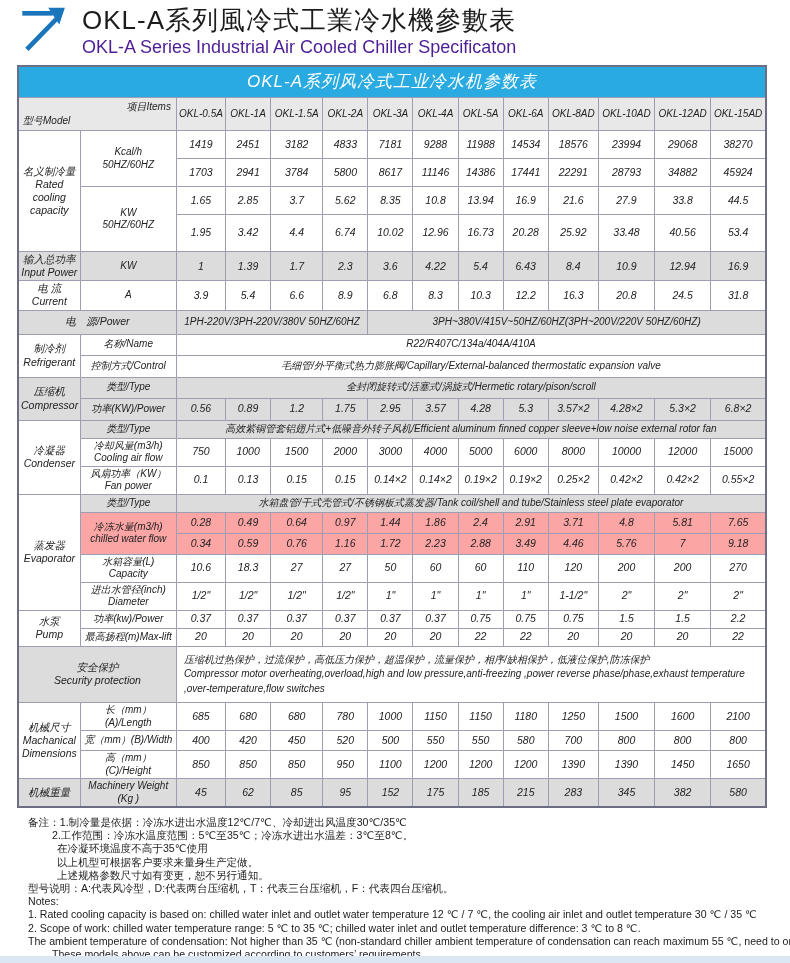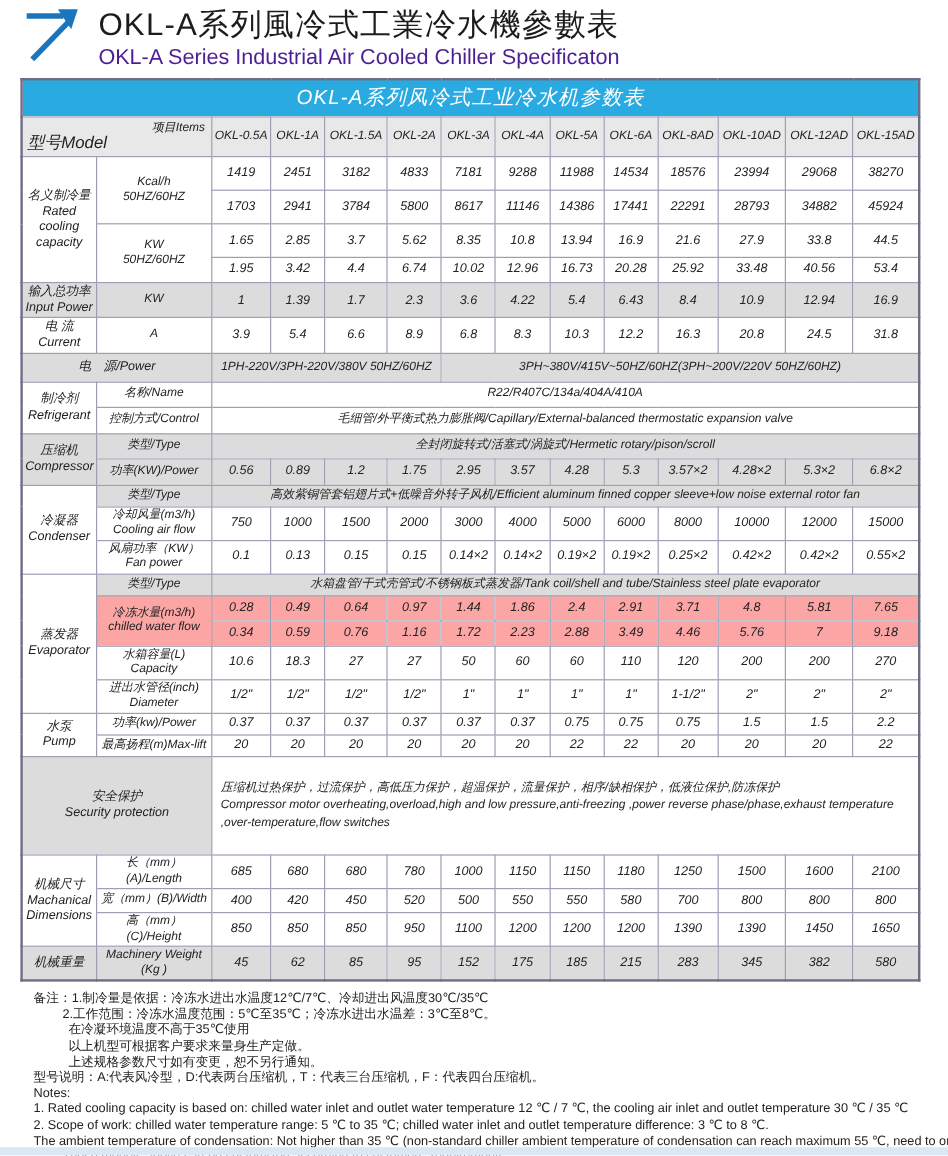--- a/index.html
+++ b/index.html
@@ -15,29 +15,29 @@
   .t-en{font-size:18px;font-weight:400;line-height:22px;margin:1px 0 0 0;color:#4c1d95;}
   
   table{border-collapse:collapse;table-layout:fixed;width:750px;margin:4px 0 0 17px;border:2px solid #6d6d85;font-style:italic;}
   td{border:1px solid #9d9db3;text-align:center;vertical-align:middle;
      font-size:10.5px;color:#222;padding:1px 2px;overflow:hidden;white-space:pre-line;line-height:1.25;}
   .tbar{background:#29abe2;color:#ffffff;font-size:17px;letter-spacing:1px;height:28px;white-space:nowrap;}
   .hrow td{background:#e8e8e8;font-size:10px;height:30px;white-space:nowrap;}
   .corner{position:relative;background-color:#e8e8e8;
     background-image:linear-gradient(to bottom right,transparent calc(50% - 0.6px),#9d9db3 calc(50% - 0.6px),#9d9db3 calc(50% + 0.6px),transparent calc(50% + 0.6px));}
   .c-items{position:absolute;top:3px;right:5px;font-size:10px;}
-  .c-model{position:absolute;bottom:3px;left:4px;font-size:14px;}
+  .c-model{position:absolute;bottom:3px;left:4px;font-size:10px;}
   .bg-w{background:#ffffff;}
   .bg-g{background:#dcdcdc;}
   .bg-lg{background:#fca5a5;}
   .lab{font-size:10.5px;}
   .lab2{font-size:10px;}
   .val{font-size:10.5px;}
   .txt{font-size:10px;white-space:nowrap;}
-  .txtl{text-align:left;font-size:10px;padding:19px 7px;line-height:1.45;}
+  .txtl{text-align:left;font-size:10px;padding:6px 7px;line-height:1.45;}
   
   #notes{margin:8px 0 0 28px;font-size:10.6px;line-height:13.2px;color:#222;}
   .note{white-space:nowrap;}
   .i1{padding-left:24px;}
   .i2{padding-left:29px;}
   
   .foot{position:absolute;left:0;bottom:0;width:790px;height:7px;background:#dbe8f4;}
 </style>
 </head>
 <body>
@@ -138,21 +138,21 @@
         <td class="val bg-w">5.62</td>
         <td class="val bg-w">8.35</td>
         <td class="val bg-w">10.8</td>
         <td class="val bg-w">13.94</td>
         <td class="val bg-w">16.9</td>
         <td class="val bg-w">21.6</td>
         <td class="val bg-w">27.9</td>
         <td class="val bg-w">33.8</td>
         <td class="val bg-w">44.5</td>
       </tr>
-      <tr style="height: 21px;">
+      <tr style="height: 37px;">
         <td class="val bg-w">1.95</td>
         <td class="val bg-w">3.42</td>
         <td class="val bg-w">4.4</td>
         <td class="val bg-w">6.74</td>
         <td class="val bg-w">10.02</td>
         <td class="val bg-w">12.96</td>
         <td class="val bg-w">16.73</td>
         <td class="val bg-w">20.28</td>
         <td class="val bg-w">25.92</td>
         <td class="val bg-w">33.48</td>

